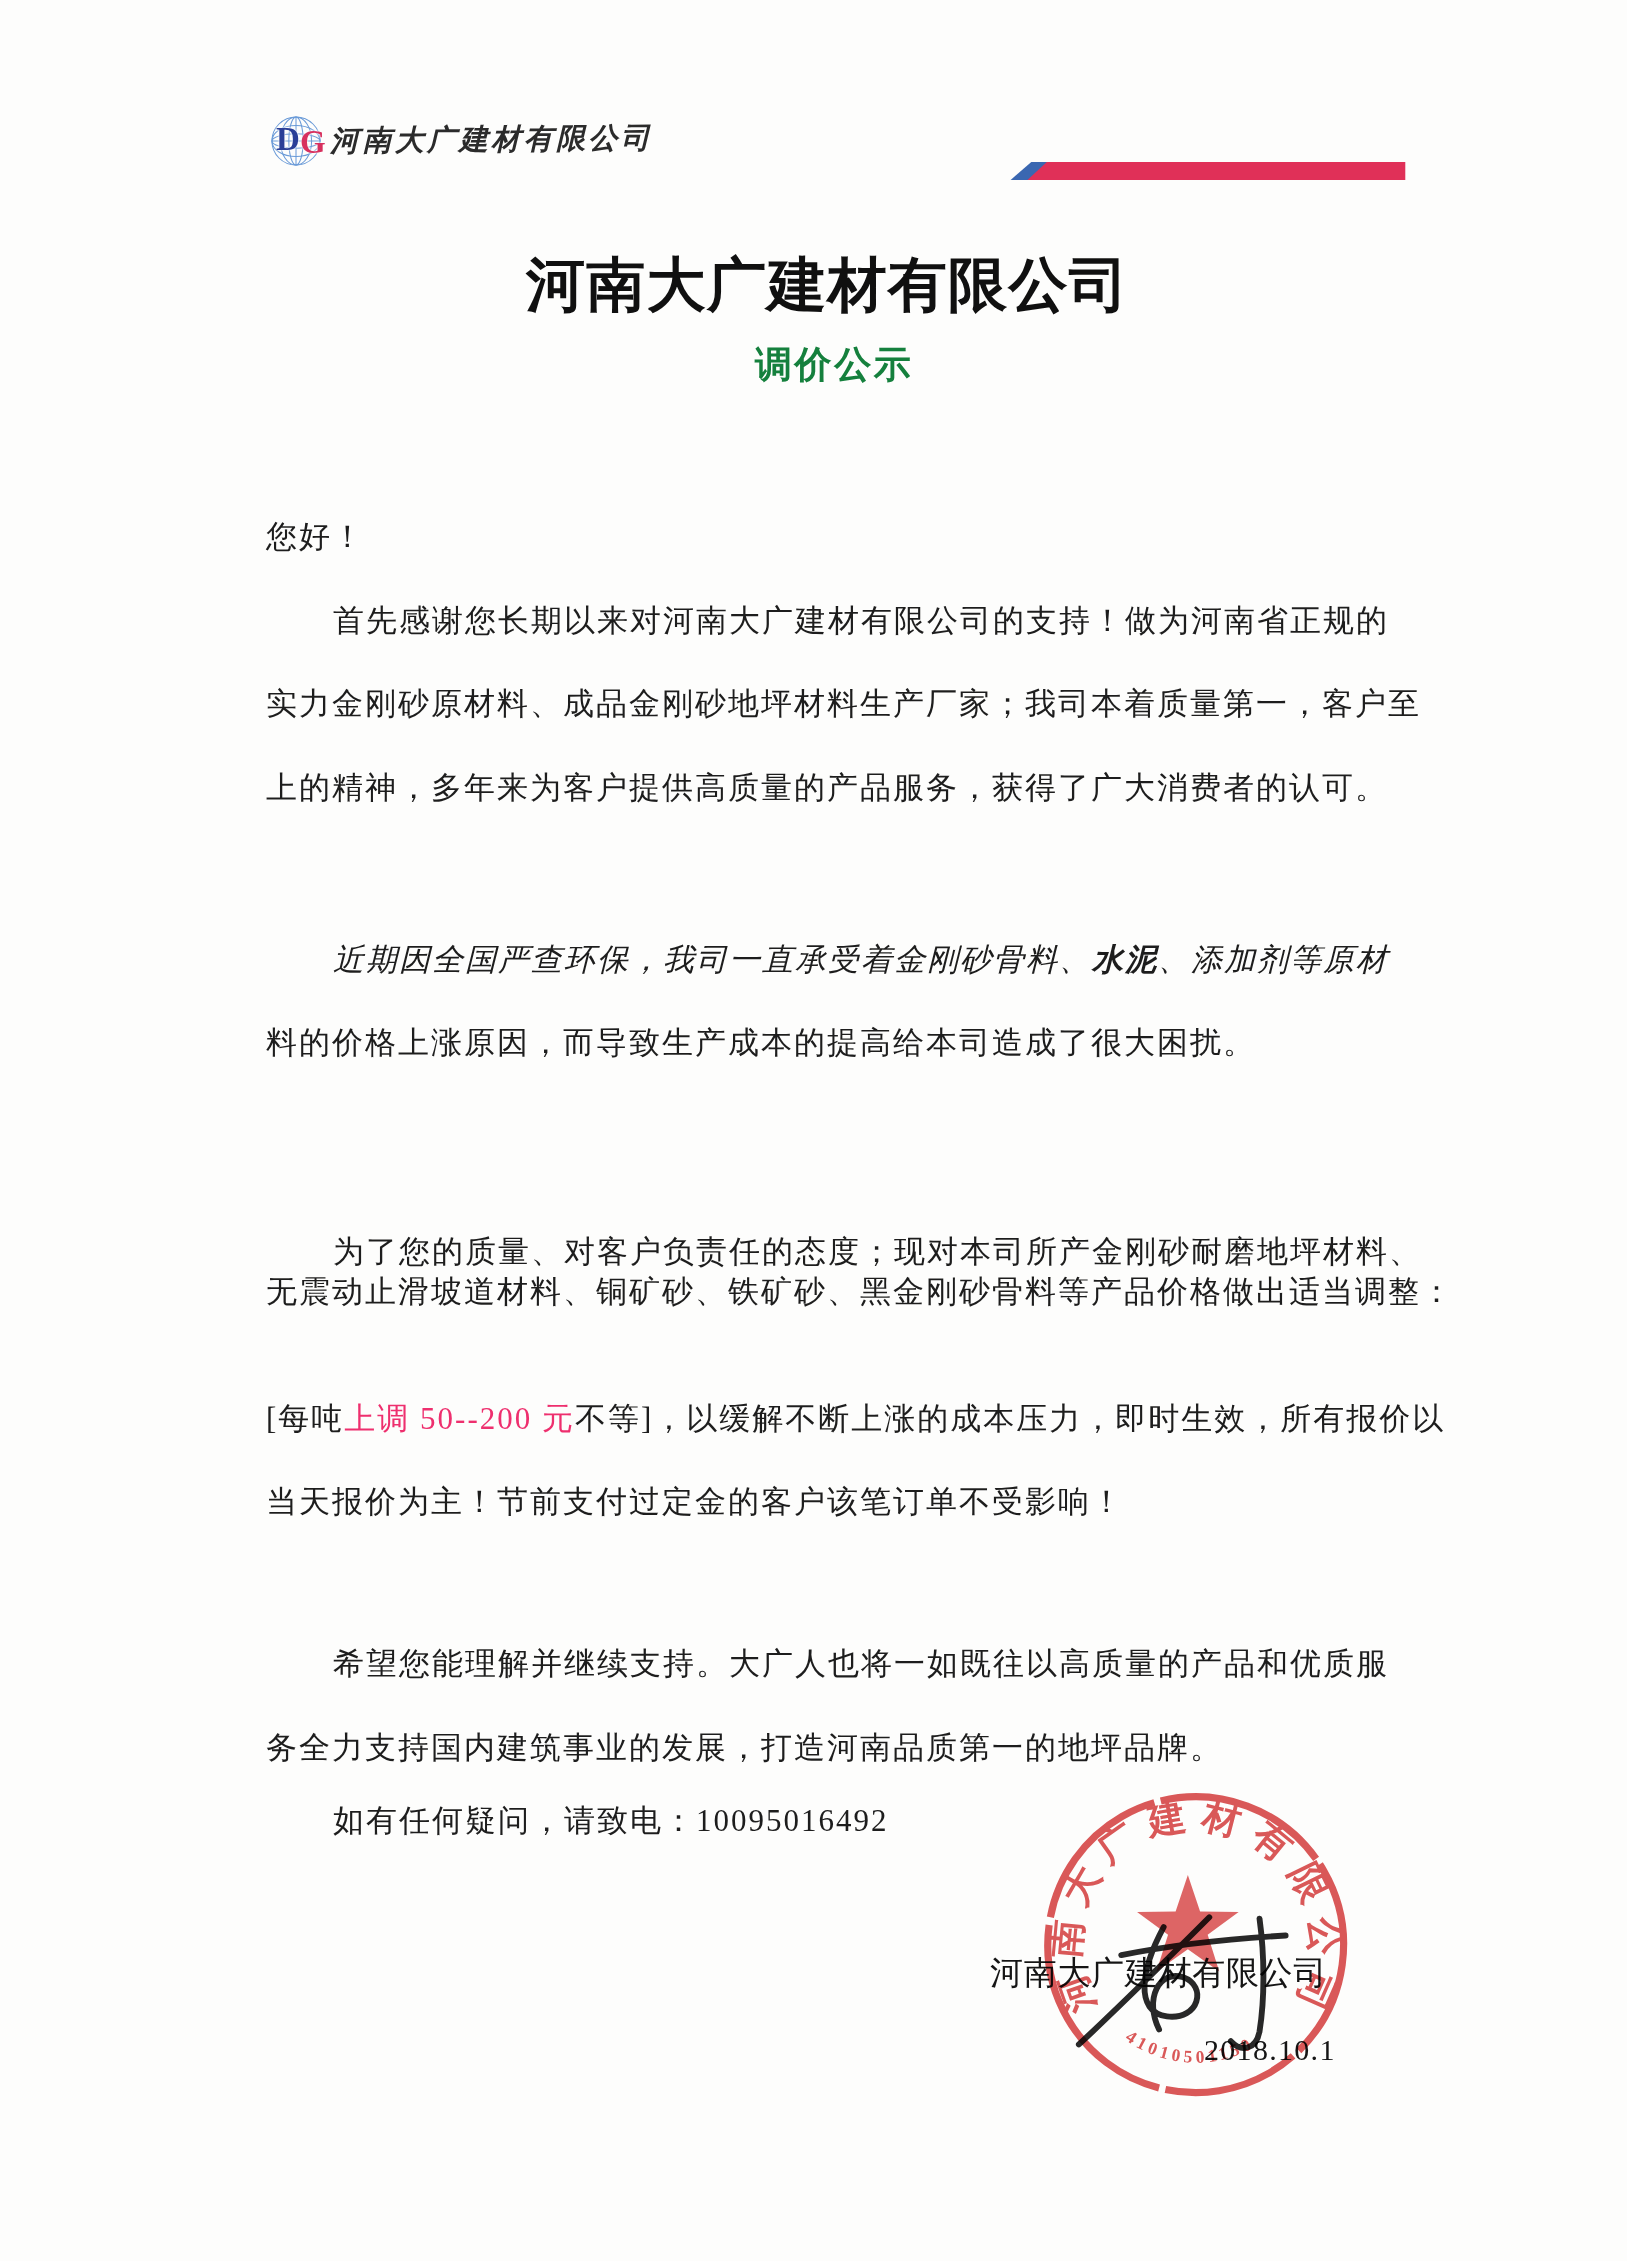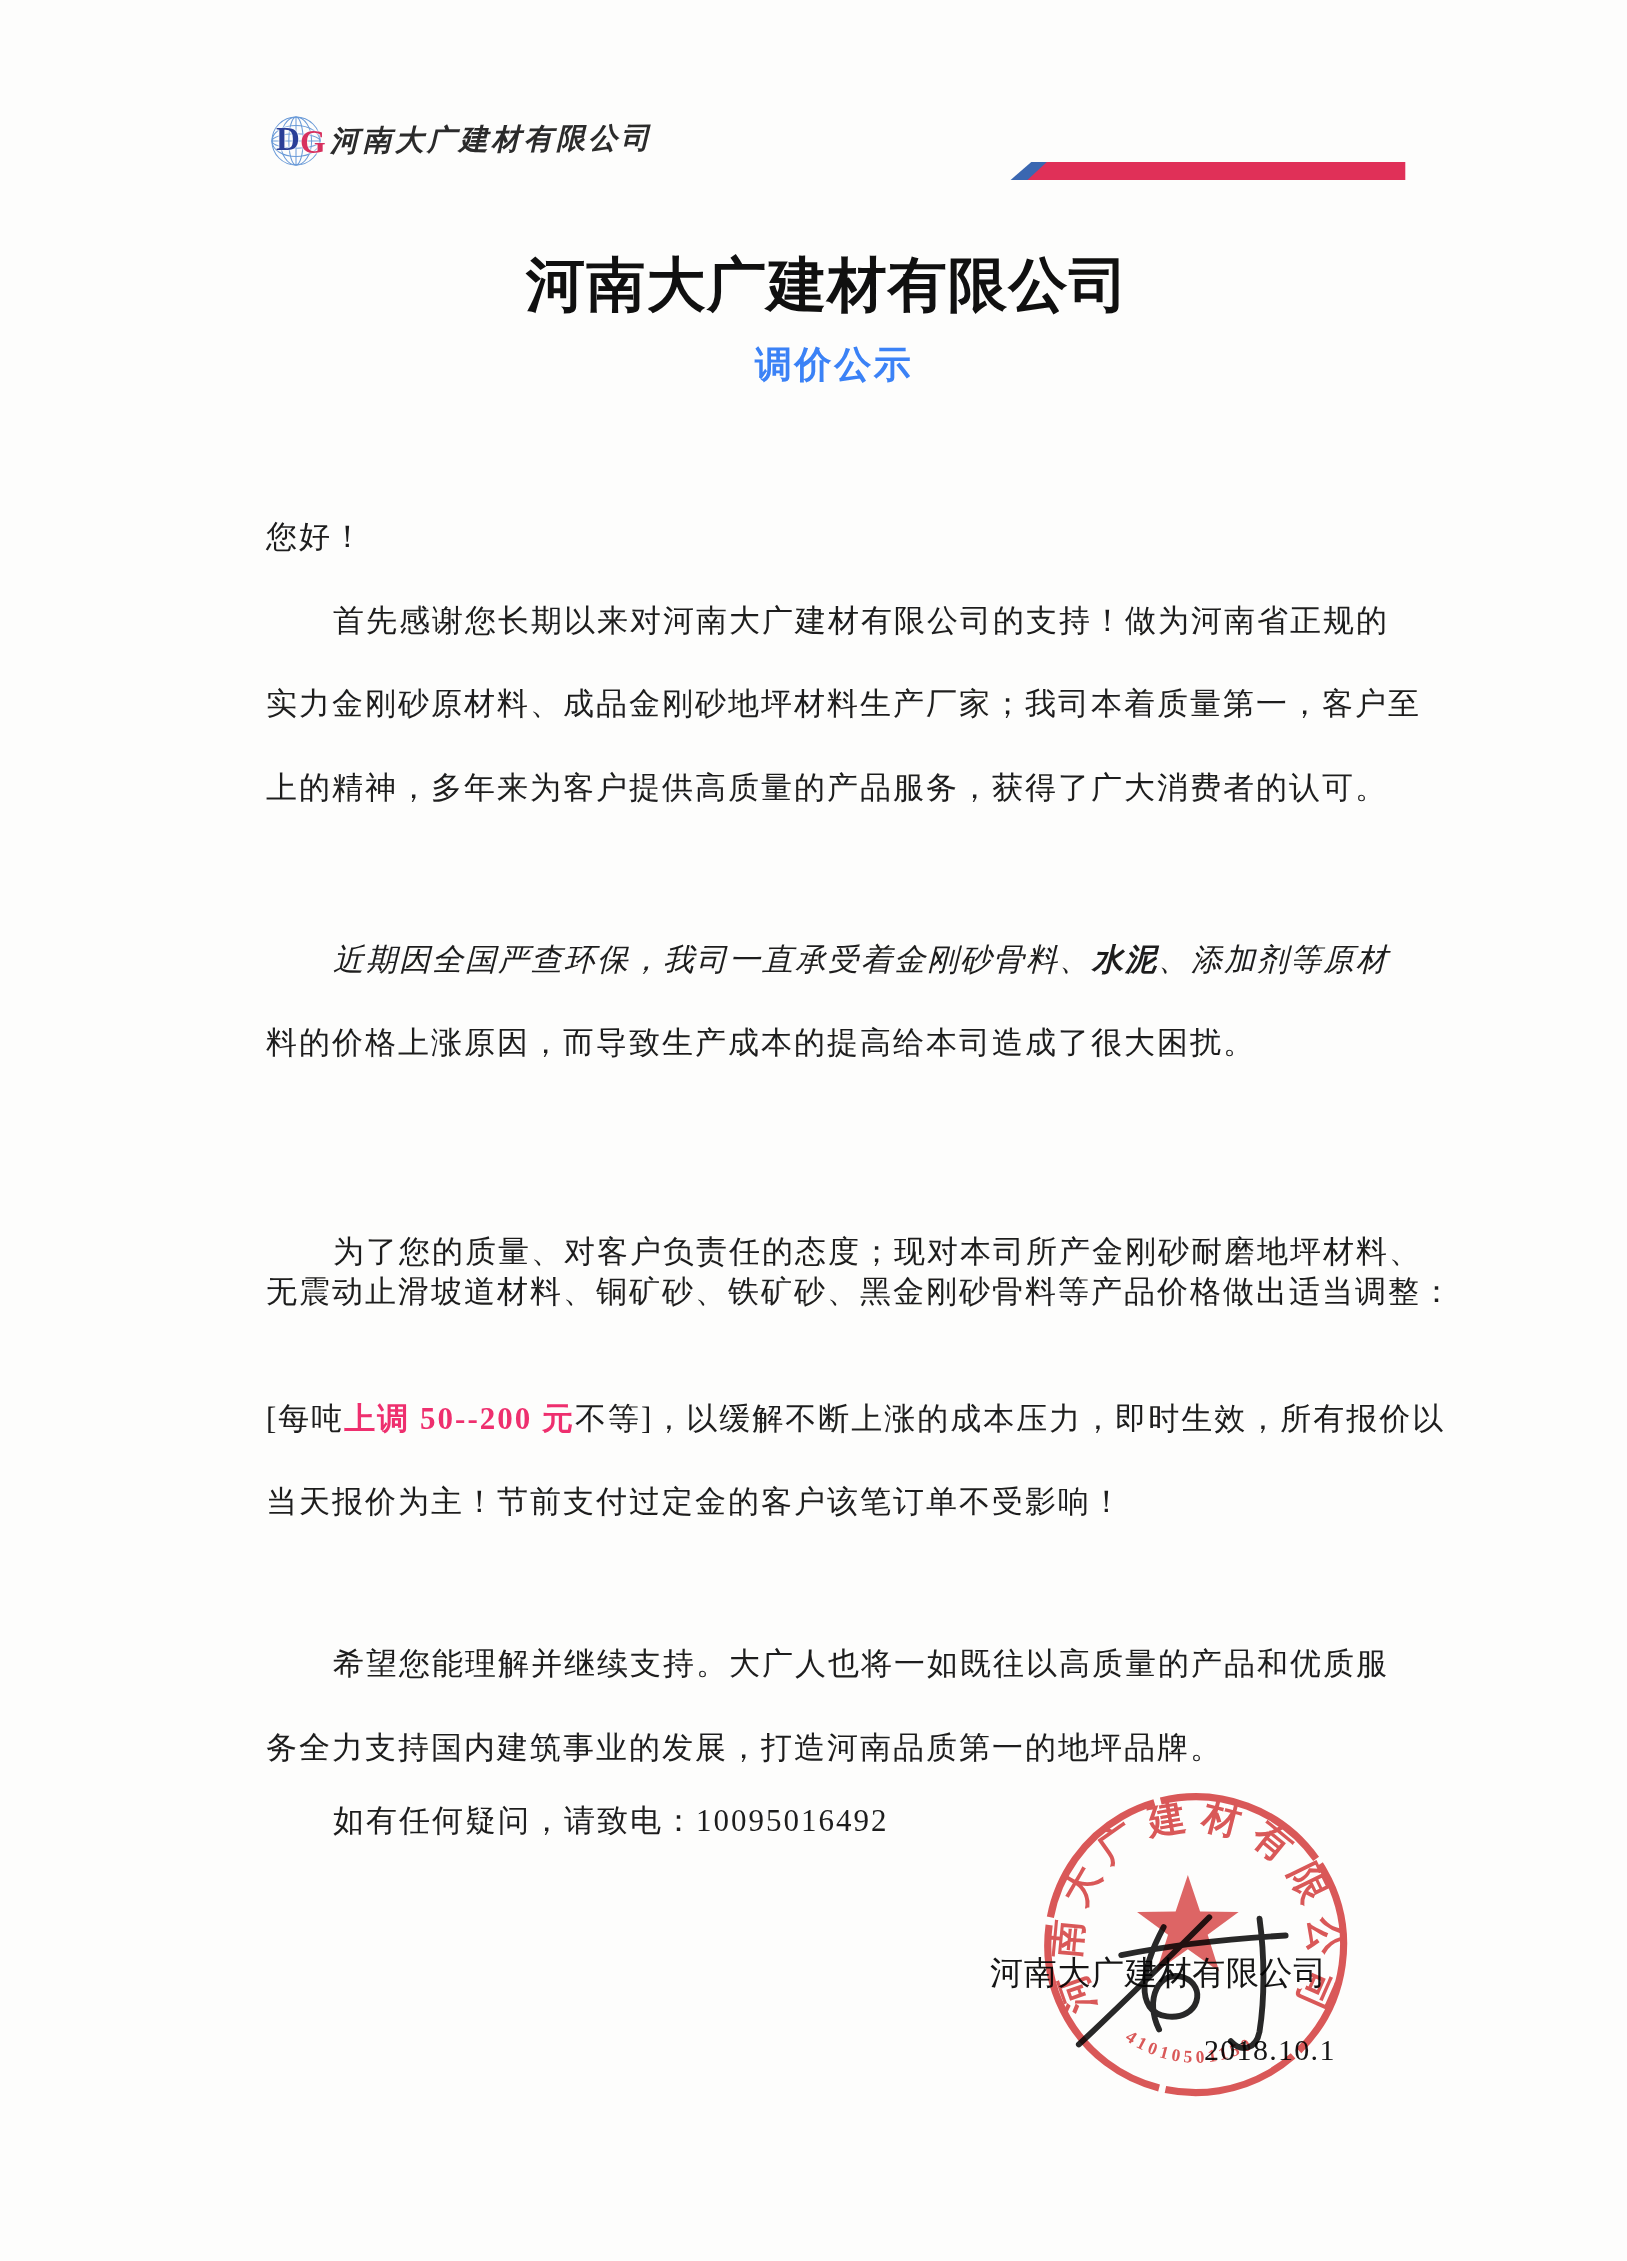--- a/index.html
+++ b/index.html
@@ -15,25 +15,25 @@
   .abs{position:absolute;white-space:nowrap;}
   
   .logo-letter{position:absolute;font-weight:700;font-size:33px;font-family:"Liberation Serif",serif;
     text-shadow:0 0 3.3px #fff,0 0 2px #fff;}
   .logo-script{position:absolute;font-size:29px;font-weight:700;font-style:italic;
     letter-spacing:3.3px;color:#2b2b2b;transform:rotate(-0.6deg);}
   
   .doc-title{position:absolute;left:526px;top:246px;font-size:59px;font-weight:700;
     letter-spacing:1.3px;color:#101010;}
   .doc-subtitle{position:absolute;left:755px;top:340px;font-size:37px;font-weight:700;
-    letter-spacing:2.6px;color:#3b82f6;}
+    letter-spacing:2.6px;color:#15803d;}
   
   .bl{position:absolute;font-size:31px;letter-spacing:2px;color:#1d1d1d;white-space:nowrap;}
   .b{font-weight:700;}
-  .pink{color:#ee2f6e;font-weight:700;}
+  .pink{color:#ee2f6e;font-weight:400;}
   
   .signoff-company{position:absolute;left:990px;top:1951px;font-size:33px;letter-spacing:0.7px;color:#151515;}
   .signoff-date{position:absolute;left:1204px;top:2033px;font-size:30px;letter-spacing:1.3px;color:#151515;}
   .seal{mix-blend-mode:multiply;opacity:0.93;}
   .sig{mix-blend-mode:multiply;}
 </style>
 </head>
 <body>
 
 <div class="page">

